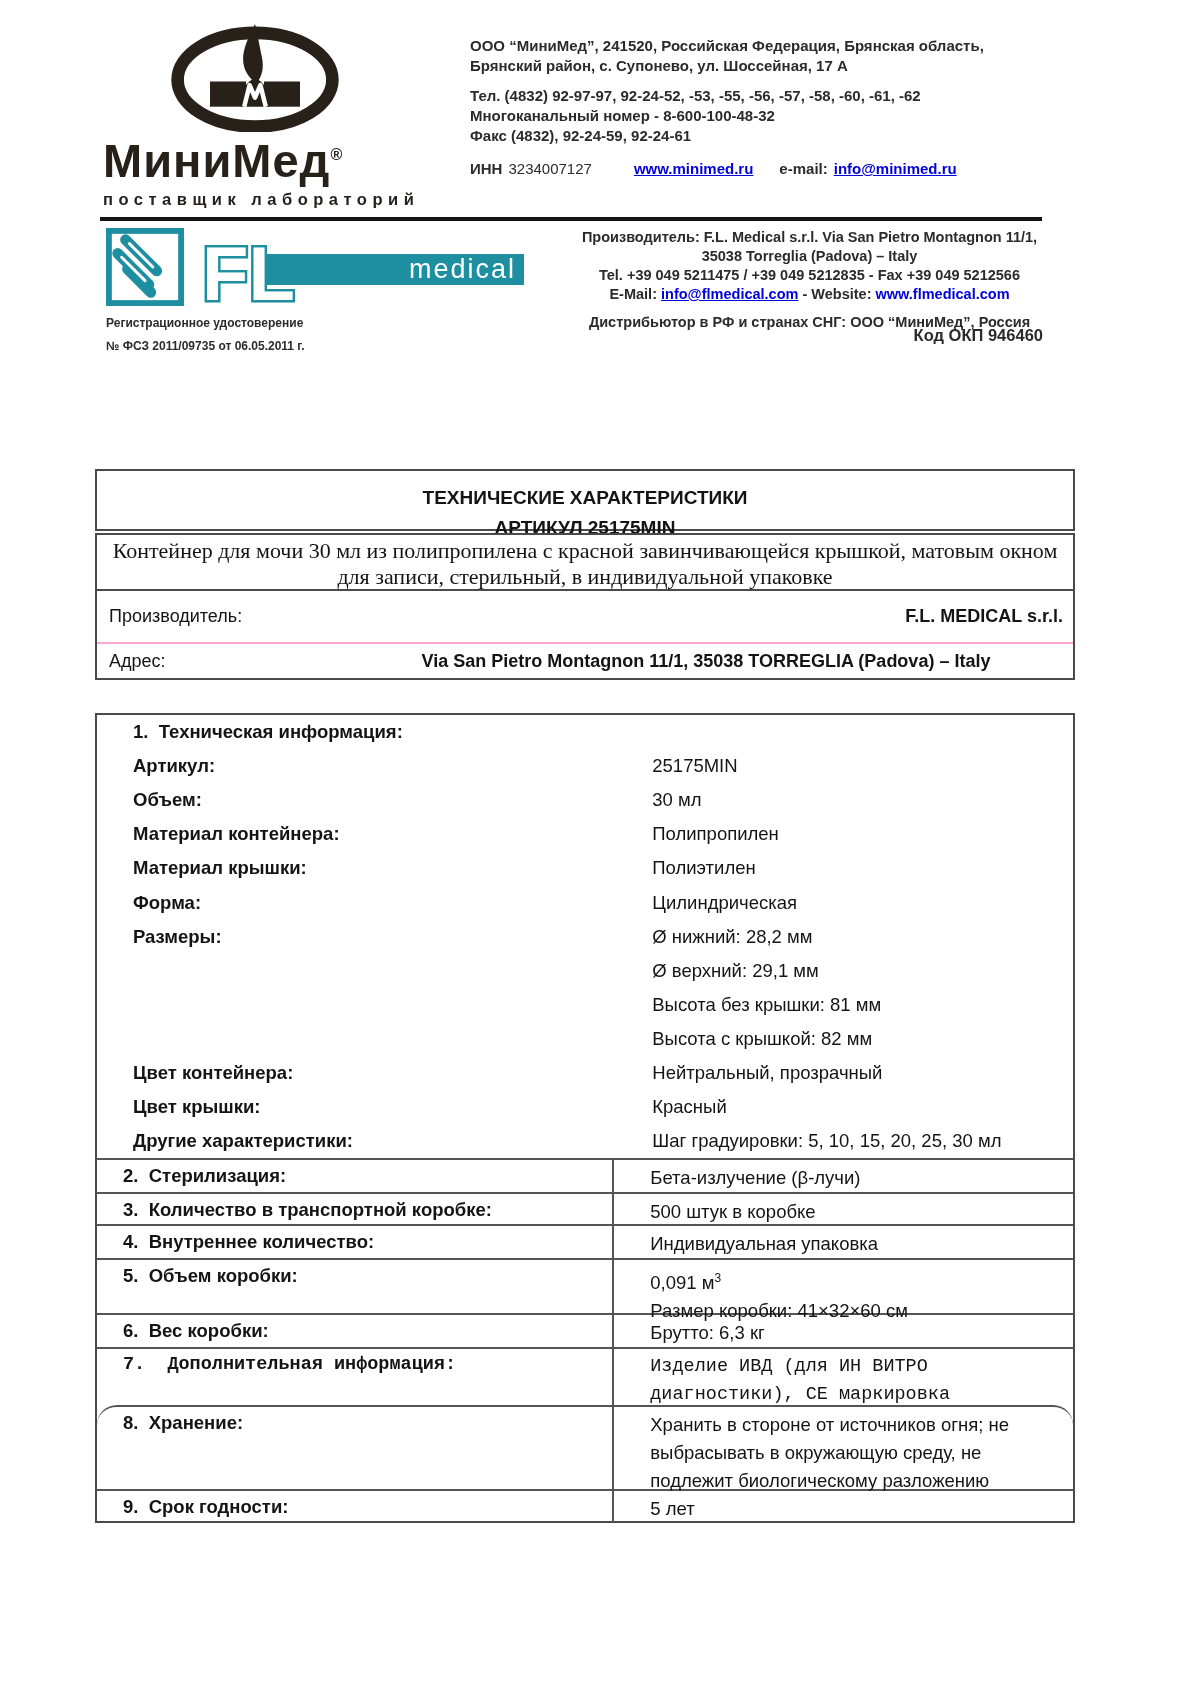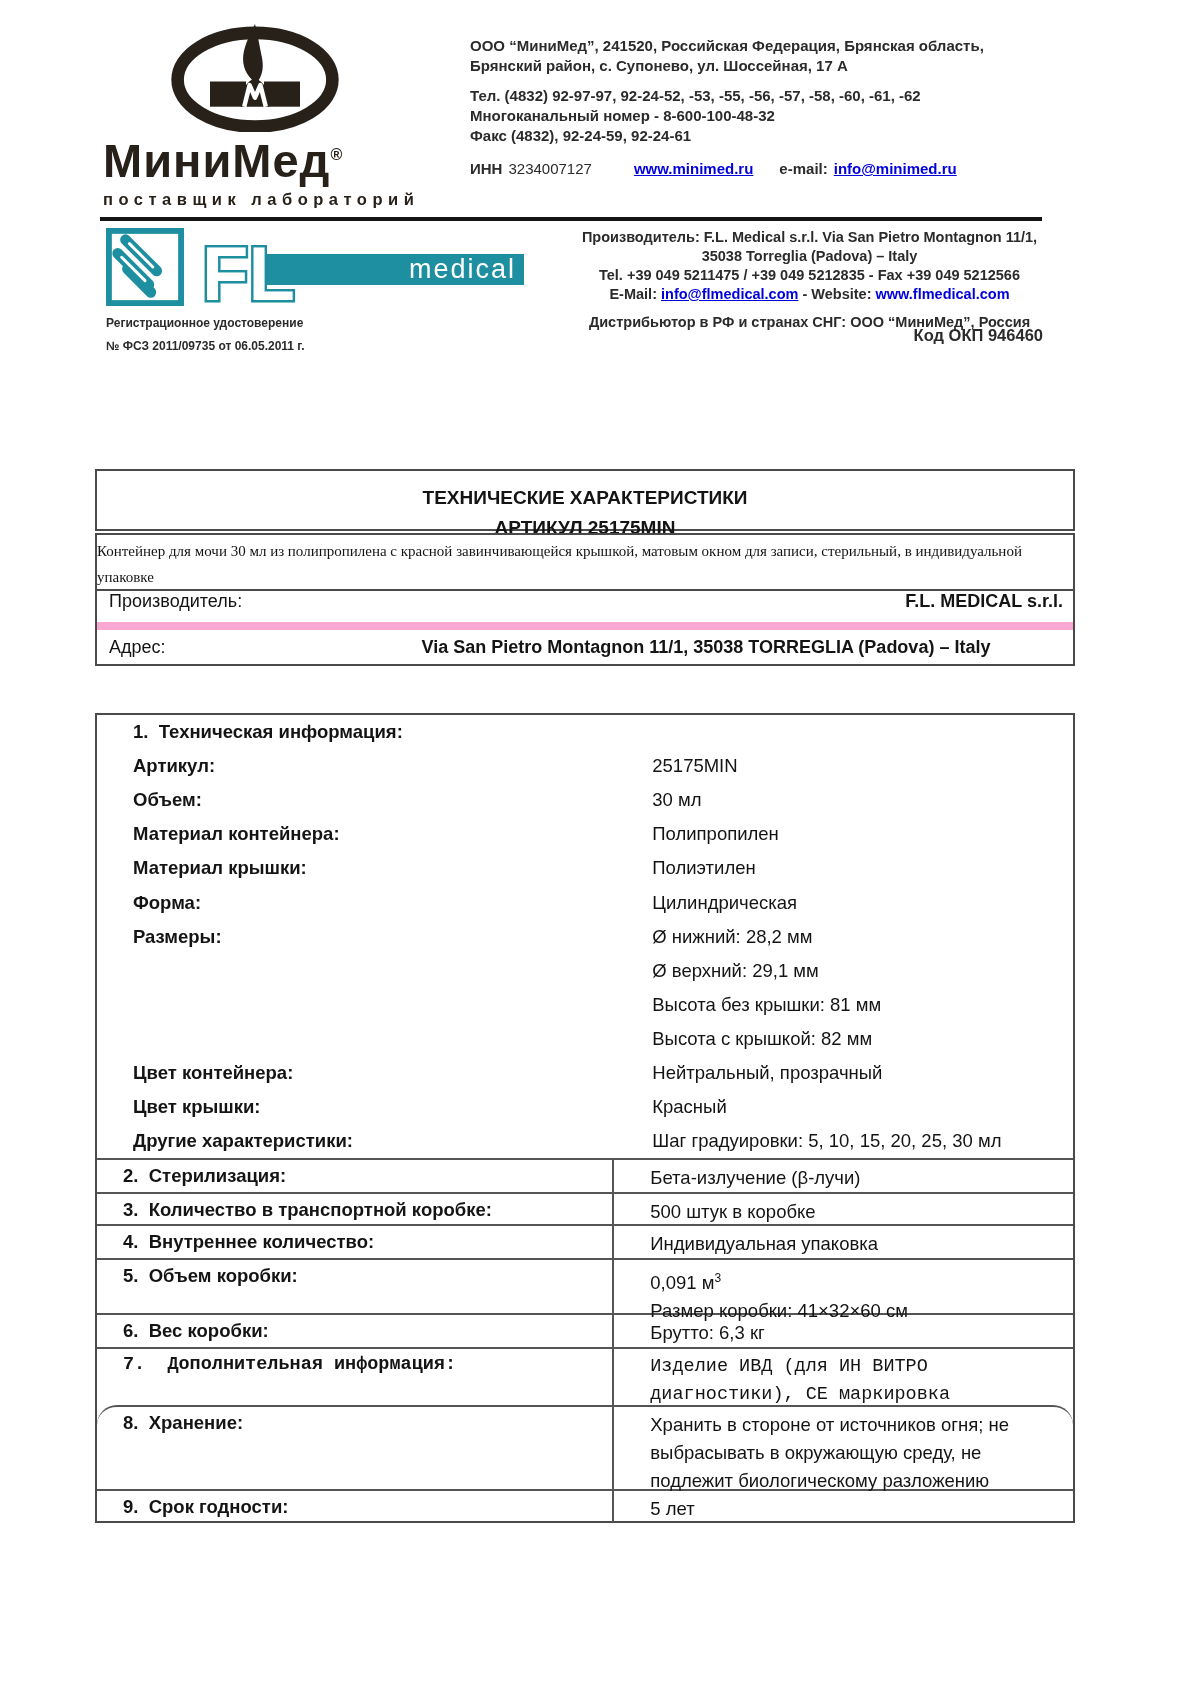--- a/index.html
+++ b/index.html
@@ -26,22 +26,22 @@
   .producer .dist{margin-top:9px;}
   .reg-cert{position:absolute;left:106px;top:312px;font-weight:700;font-size:12px;line-height:23px;color:#2b2b2b;}
   .okp{position:absolute;left:893px;top:326px;width:150px;text-align:right;font-weight:700;font-size:16.5px;color:#2b2b2b;}
   
   .box{position:absolute;left:95px;width:980px;box-sizing:border-box;border:2px solid #4a4a4a;}
   .title-box{top:425px;height:62px;text-align:center;padding-top:16px;margin-top:44px;}
   .title-box .t1{font-size:19px;font-weight:700;}
   .title-box .t2{font-size:19px;font-weight:700;margin-top:8px;}
   .desc-box{top:533px;}
   .desc-row1{box-sizing:border-box;height:56px;border-bottom:2px solid #4a4a4a;
-             font-family:"Liberation Serif",serif;font-size:15px;line-height:26px;text-align:left;padding-top:3px;}
-  .desc-row2{box-sizing:border-box;height:39px;border-bottom:8px solid #f9a8d4;display:flex;align-items:flex-start;}
+             font-family:"Liberation Serif",serif;font-size:22px;line-height:26px;text-align:center;padding-top:3px;}
+  .desc-row2{box-sizing:border-box;height:53px;border-bottom:2px solid #f9a8d4;display:flex;align-items:center;}
   .desc-row3{box-sizing:border-box;height:34px;display:flex;align-items:center;}
   .dlabel{font-size:18px;padding-left:12px;width:230px;flex:none;}
   .dval-right{flex:1;text-align:right;font-weight:700;font-size:18px;padding-right:10px;}
   .dval-center{flex:1;text-align:center;font-weight:700;font-size:18px;}
   
   .spec{top:713px;height:810px;}
   .s1{height:443px;}
   .s1-line{display:flex;height:34.1px;align-items:center;}
   .s1-label{width:53%;flex:none;padding-left:36px;box-sizing:border-box;font-weight:700;font-size:18.5px;}
   .s1-value{padding-left:38px;font-size:18.5px;}

